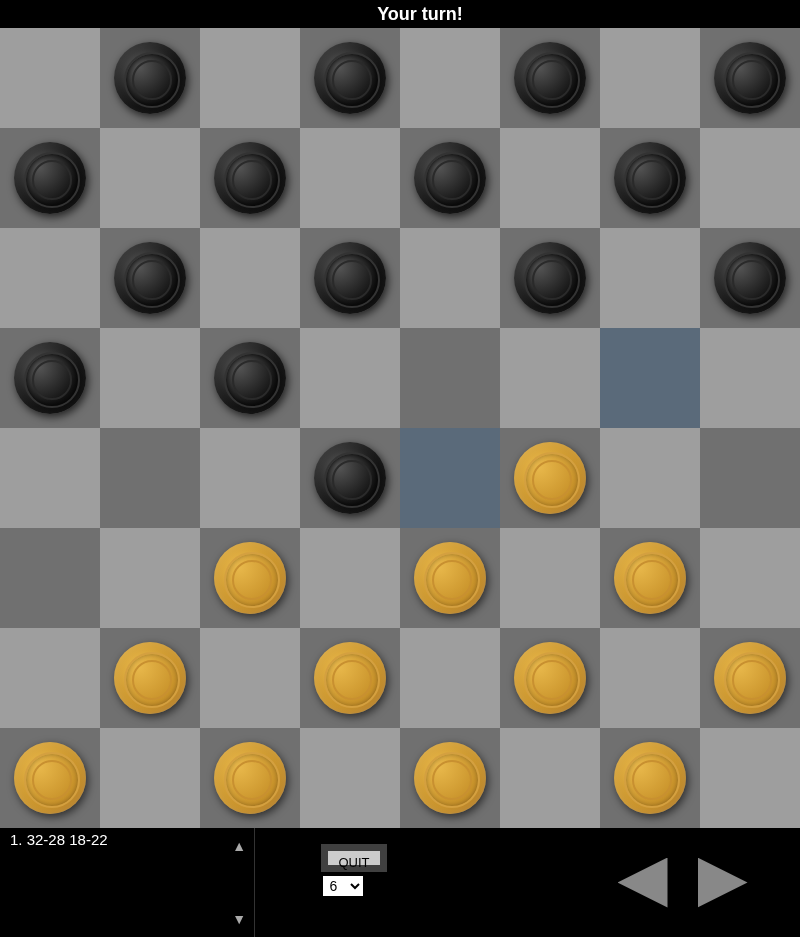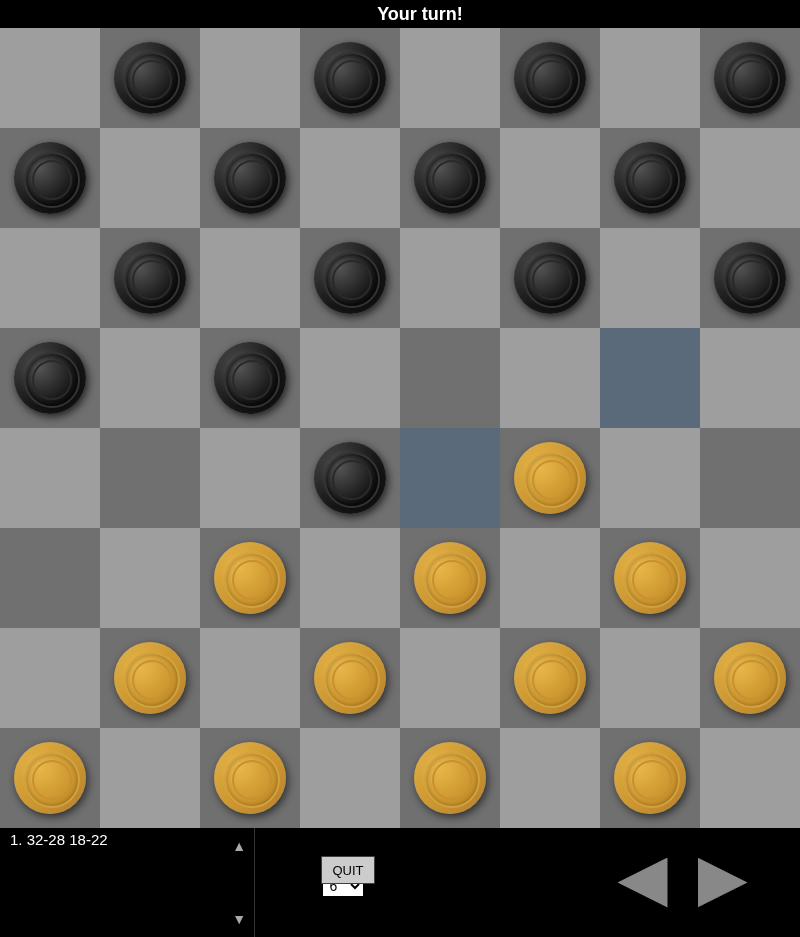--- a/index.html
+++ b/index.html
@@ -143,27 +143,27 @@
       border: none;
       font-size: 14px;
       padding: 1px 2px;
       cursor: pointer;
     }
 
     
     #quit-btn {
       background: #ccc;
       color: #000;
-      border: 1px solid #404040;
+      border: 7px solid #404040;
       padding: 4px 10px;
       font-size: 13px;
       cursor: pointer;
       height: 28px;
       align-self: flex-start;
-      margin-top: 20px;
+      margin-top: 8px;
       margin-left: -50px;
     }
 
     
     #nav-panel {
       flex: 1;
       display: flex;
       align-items: center;
       justify-content: center;
       gap: 30px;

